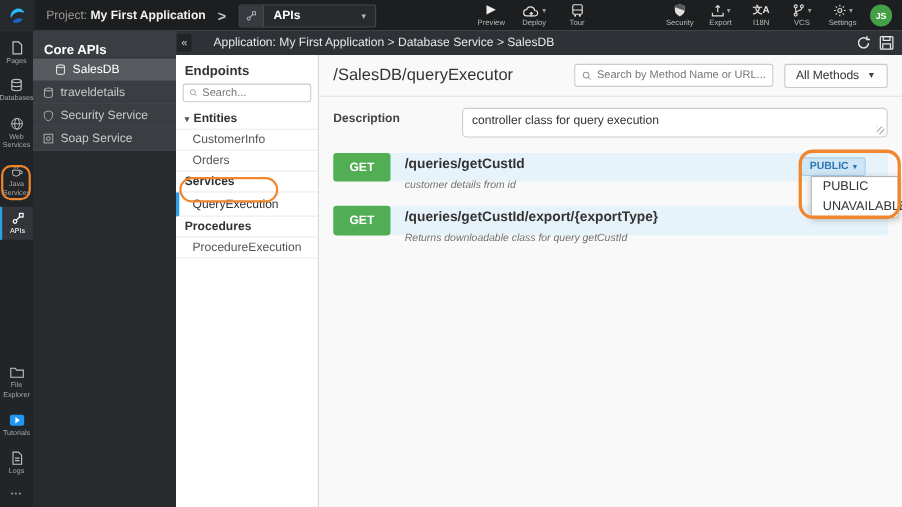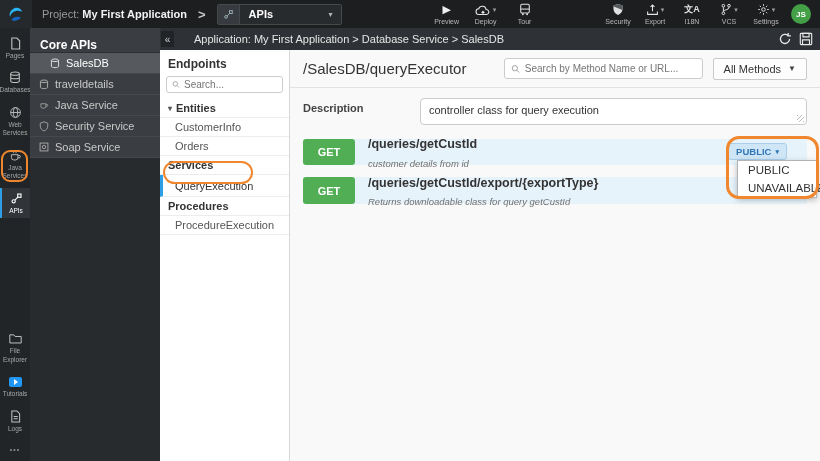--- a/index.html
+++ b/index.html
@@ -63,31 +63,31 @@
   .ep-row { height:19px; display:flex; align-items:center; padding-left:8px; border-bottom:1px solid #ececec; font-size:11px; color:#555; position:relative; }
   .ep-row.hdr { font-weight:bold; color:#333; gap:4px; }
   .ep-row.hdr .ecaret { font-size:8px; color:#555; }
   .ep-row.item { padding-left:15px; }
   .ep-row.item.selected { border-left:3px solid #2e9fe6; padding-left:12px; color:#333; height:22px; }
 
   
   .main { position:absolute; left:290px; top:50px; width:530px; height:411px; background:#f9f9f9; z-index:1; }
   .main-header { height:38px; display:flex; align-items:center; border-bottom:1px solid #e2e2e2; padding:0 13px; }
   .main-title { font-size:15px; color:#333; flex:1; }
-  .method-search { width:199px; height:21px; background:#fff; border:1px solid #ccc; border-radius:3px; display:flex; align-items:center; gap:5px; padding:0 6px; margin-right:10px; }
+  .method-search { width:181px; height:21px; background:#fff; border:1px solid #ccc; border-radius:3px; display:flex; align-items:center; gap:5px; padding:0 6px; margin-right:10px; }
   .method-search input { border:none; outline:none; width:100%; font-size:10px; font-family:"Liberation Sans",sans-serif; color:#555; background:transparent; }
   .methods-btn { height:22px; border:1px solid #c9c9c9; background:#fdfdfd; border-radius:2px; font-size:11px; color:#333; display:flex; align-items:center; gap:7px; padding:0 10px; }
   .methods-btn .mcaret { font-size:8px; color:#444; }
   .desc-row { display:flex; padding:10px 13px 8px; }
   .desc-label { width:117px; font-size:11px; font-weight:bold; color:#444; padding-top:4px; }
   .desc-box { flex:1; height:27px; background:#fff; border:1px solid #ccc; border-radius:4px; position:relative; }
   .desc-box textarea { width:100%; height:100%; border:none; outline:none; resize:none; font-family:"Liberation Sans",sans-serif; font-size:11px; color:#333; padding:5px 8px; background:transparent; }
   .resize-grip { position:absolute; right:2px; bottom:2px; width:7px; height:7px; background:repeating-linear-gradient(135deg,#bbb 0 1px,transparent 1px 3px); }
   .api-rows { padding:6px 13px 0; position:relative; }
-  .api-row { height:26px; background:#e7f3fb; display:flex; align-items:center; margin-bottom:12px; border-radius:2px; position:relative; }
+  .api-row { height:26px; background:#e7f3fb; display:flex; margin-bottom:22px; border-radius:2px; position:relative; }
   .api-row.r2 { height:27px; }
   .method-btn { width:52px; height:100%; background:#52ae55; color:#fff; font-weight:bold; font-size:11px; border-radius:3px; display:flex; align-items:center; justify-content:center; margin-right:13px; flex-shrink:0; }
   .path-wrap { flex:1; line-height:1.15; padding-top:1px; }
   .api-path { font-size:12.5px; font-weight:bold; color:#333; }
   .api-summary { font-size:9.5px; font-style:italic; color:#707070; }
   .access-badge { position:absolute; right:20px; top:4px; background:#cfe6f7; border:1px solid #a9cfeb; color:#2f76b5; font-size:9.5px; font-weight:bold; border-radius:3px; padding:2px 7px; display:flex; align-items:center; gap:4px; }
   .access-badge .bcaret { font-size:7px; }
   .access-menu { position:absolute; right:3px; top:110px; width:80px; background:#fff; border:1px solid #b3b3b3; box-shadow:0 2px 6px rgba(0,0,0,.25); z-index:6; }
   .access-option { height:18px; line-height:18px; padding-left:10px; font-size:11.5px; color:#333; }
 
@@ -319,31 +319,20 @@
   <div class="svc-item">
     <span class="sic">
         <svg width="10" height="11" viewBox="0 0 14 15">
           <g fill="none" stroke="currentColor" stroke-width="1.4">
             <ellipse cx="7" cy="3" rx="5" ry="1.8"></ellipse>
             <path d="M2 3v8.5c0 1 2.2 1.8 5 1.8s5-.8 5-1.8V3"></path>
           </g>
         </svg>
       </span>
     <span>traveldetails</span>
-  </div>
-  <div class="svc-item">
-    <span class="sic">
-        <svg width="10" height="10" viewBox="0 0 16 16">
-          <g fill="none" stroke="currentColor" stroke-width="1.3">
-            <path d="M3 6h8v4a3 3 0 0 1-3 3H6a3 3 0 0 1-3-3z"></path>
-            <path d="M11 7h1.3a1.6 1.6 0 0 1 0 3.2H11"></path>
-          </g>
-        </svg>
-      </span>
-    <span>Java Service</span>
   </div>
   <div class="svc-item">
     <span class="sic">
         <svg width="10" height="11" viewBox="0 0 16 17">
           <path d="M8 1l6 2.2v4.6c0 4.2-2.8 6.4-6 7.9-3.2-1.5-6-3.7-6-7.9V3.2z" fill="none" stroke="currentColor" stroke-width="1.4"></path>
         </svg>
       </span>
     <span>Security Service</span>
   </div>
   <div class="svc-item">

